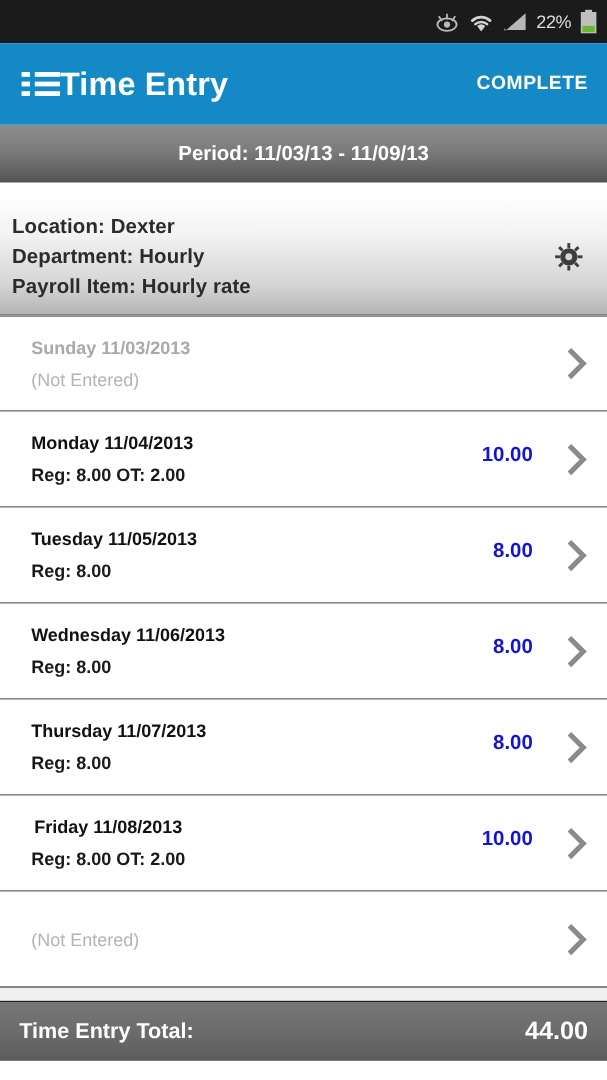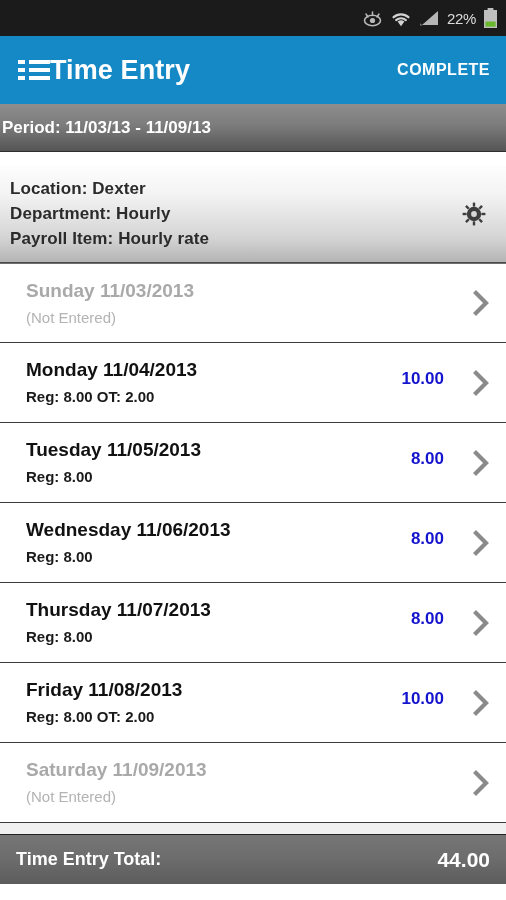--- a/index.html
+++ b/index.html
@@ -48,21 +48,21 @@
     margin-left:auto; color:#ffffff; font-size:16px; font-weight:bold;
     letter-spacing:0.5px; cursor:pointer;
   }
 
   
   .periodbar {
     flex:0 0 48px;
     background:linear-gradient(to bottom, #8d8d8d 0%, #7c7c7c 45%, #555555 100%);
     border-bottom:1px solid #2e2e2e;
     display:flex; align-items:center; padding:0 2px;
-    color:#ffffff; font-size:17px; font-weight:bold;
+    color:#ffffff; font-size:17px; font-weight:bold;justify-content:center;
   }
   .pb-check { margin-left:auto; }
 
   
   .infopanel {
     flex:0 0 97px; position:relative;
     background:linear-gradient(to bottom, #fdfdfd 0%, #f3f3f3 30%, #d4d4d4 75%, #b4b4b4 100%);
     border-bottom:1px solid #4a4a4a;
     padding:10px 0 0 10px;
     margin-top:14px;
@@ -79,21 +79,21 @@
   
   .list { flex:1 1 auto; background:#f0f0f0; overflow:hidden; }
   .row {
     height:80px; background:#ffffff; position:relative;
     border-bottom:1px solid #3a3a3a;
     display:flex; align-items:center; padding-left:26px; cursor:pointer;
   }
   .row:first-child { border-top:1px solid #6e6e6e; }
   .row-texts { display:flex; flex-direction:column; justify-content:center; }
   .row-day {
-    font-size:19px; font-weight:bold; color:#111111; line-height:26px; letter-spacing:0px;
+    font-size:15px; font-weight:bold; color:#111111; line-height:26px; letter-spacing:0px;text-align:center;
   }
   .row-sub {
     font-size:15px; font-weight:bold; color:#1a1a1a; line-height:22px; margin-top:3px;
   }
   .row.empty .row-day { color:#a9a9a9; font-weight:bold; }
   .row.empty .row-sub { color:#b3b3b3; font-weight:normal; }
 
   .row-total {
     position:absolute; right:62px; top:26px;
     font-size:17px; font-weight:bold; color:#1414cf; text-align:right;
@@ -249,21 +249,20 @@
           <span class="row-day">Friday 11/08/2013</span>
           <span class="row-sub">Reg: 8.00 OT: 2.00</span>
         </div>
         <span class="row-total">10.00</span>
         <span class="chev"><svg viewBox="0 0 22 26" width="22" height="26">
             <path d="M6 3 L16 13 L6 23" fill="none" stroke="#8a8a8a" stroke-width="4.2" stroke-linecap="square" stroke-linejoin="miter"></path>
           </svg></span>
       </div>
       <div class="row empty">
         <div class="row-texts">
-          <span class="row-day">Saturday 11/09/2013</span>
           <span class="row-sub">(Not Entered)</span>
         </div>
         <span class="chev"><svg viewBox="0 0 22 26" width="22" height="26">
             <path d="M6 3 L16 13 L6 23" fill="none" stroke="#8a8a8a" stroke-width="4.2" stroke-linecap="square" stroke-linejoin="miter"></path>
           </svg></span>
       </div>
       <div class="list-filler"></div>
     </div>
 
   <div class="totalbar">

